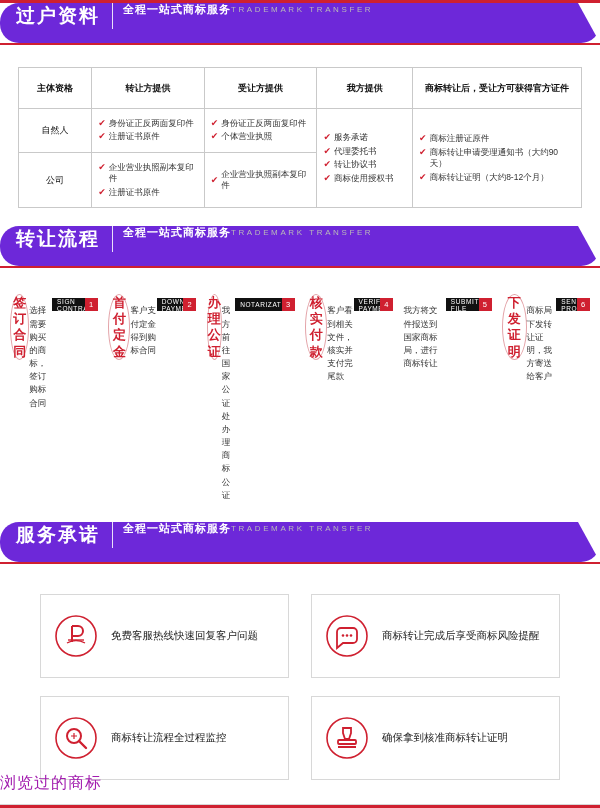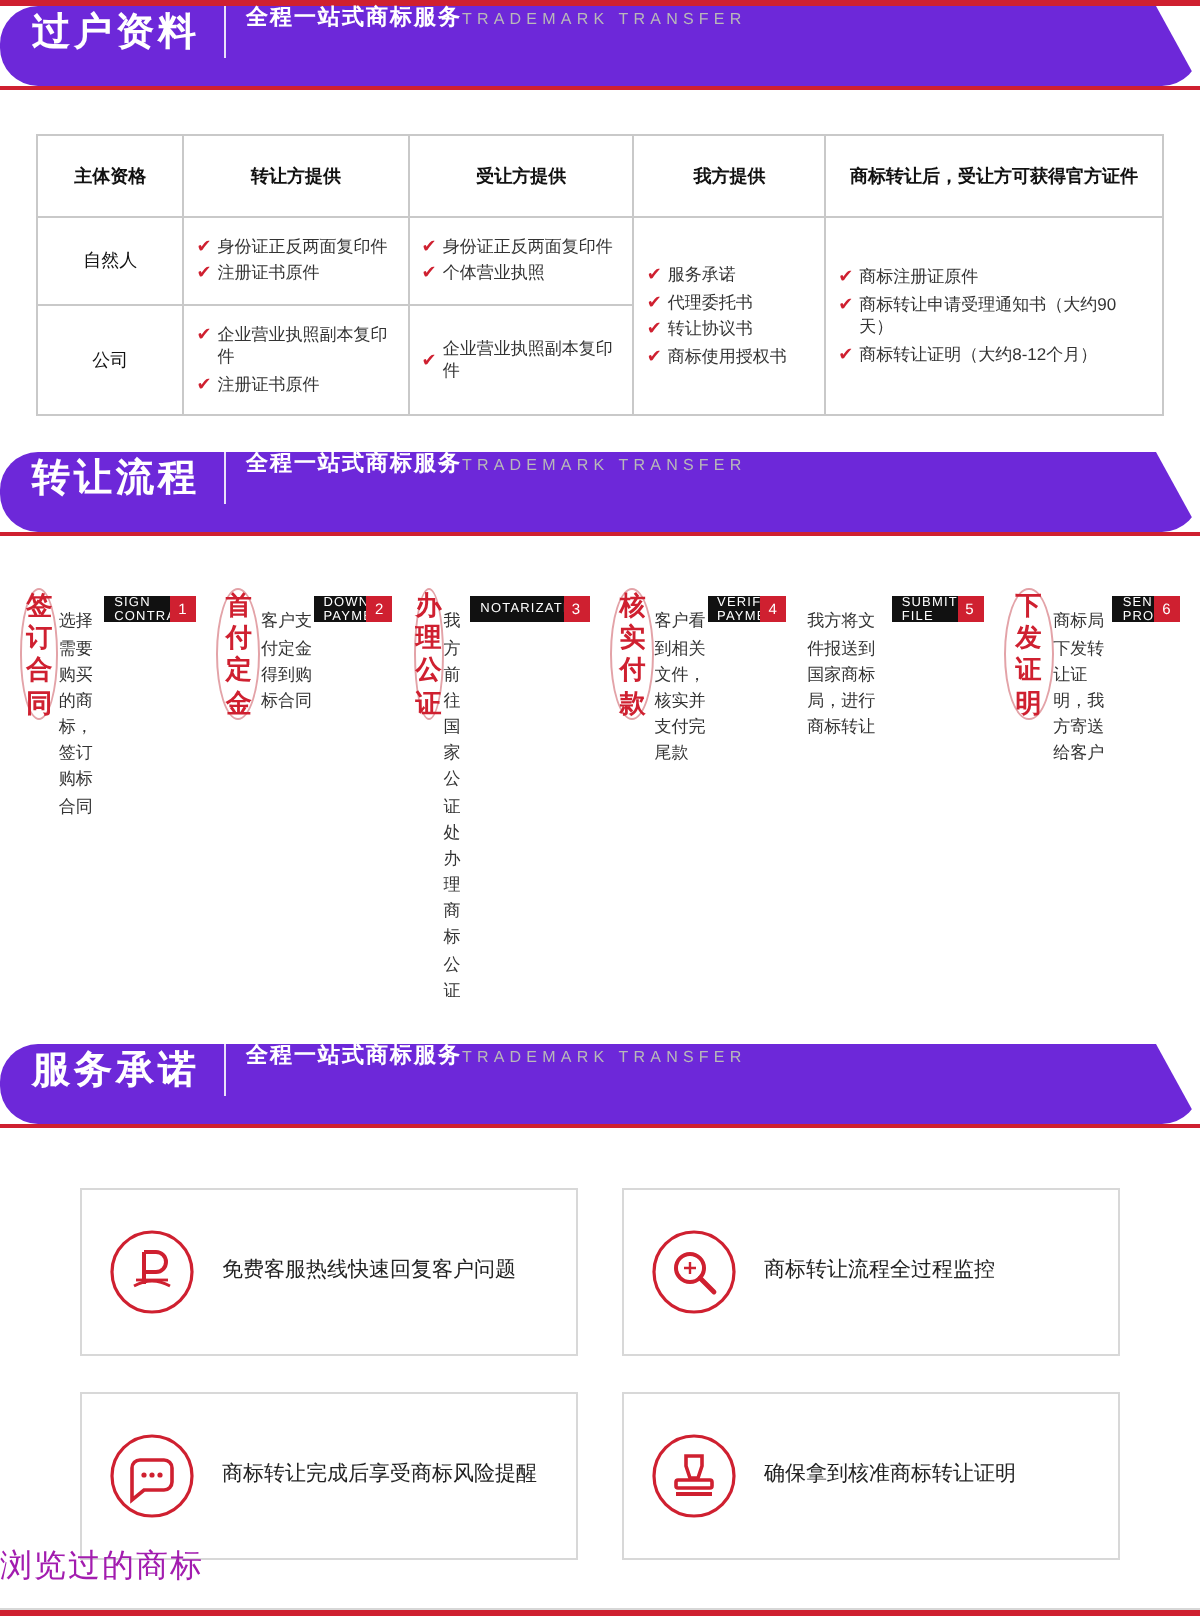--- a/index.html
+++ b/index.html
@@ -326,39 +326,39 @@
           <path d="M18 22 v6" fill="none" stroke="#cf2030" stroke-width="2"></path>
         </svg>
       </div>
       <div class="txt">免费客服热线快速回复客户问题</div>
     </div>
 
     <div class="card">
       <div class="ico">
         <svg width="44" height="44" viewBox="0 0 44 44">
           <circle cx="22" cy="22" r="20" fill="none" stroke="#cf2030" stroke-width="1.6"></circle>
-          <circle cx="20" cy="20" r="7" fill="none" stroke="#cf2030" stroke-width="2"></circle>
-          <path d="M25 25 l7 7" stroke="#cf2030" stroke-width="2.4" stroke-linecap="round"></path>
-          <path d="M17 20 h6 M20 17 v6" stroke="#cf2030" stroke-width="1.2"></path>
-        </svg>
-      </div>
-      <div class="txt">商标转让流程全过程监控</div>
-    </div>
-
-    <div class="card">
-      <div class="ico">
-        <svg width="44" height="44" viewBox="0 0 44 44">
-          <circle cx="22" cy="22" r="20" fill="none" stroke="#cf2030" stroke-width="1.6"></circle>
           <path d="M12 18 a4 4 0 0 1 4-4 h12 a4 4 0 0 1 4 4 v7 a4 4 0 0 1 -4 4 h-10 l-6 5 v-5 a4 4 0 0 1 0 0 z" fill="none" stroke="#cf2030" stroke-width="1.8"></path>
           <circle cx="18" cy="21.5" r="1.3" fill="#cf2030"></circle>
           <circle cx="22" cy="21.5" r="1.3" fill="#cf2030"></circle>
           <circle cx="26" cy="21.5" r="1.3" fill="#cf2030"></circle>
         </svg>
       </div>
       <div class="txt">商标转让完成后享受商标风险提醒</div>
+    </div>
+
+    <div class="card">
+      <div class="ico">
+        <svg width="44" height="44" viewBox="0 0 44 44">
+          <circle cx="22" cy="22" r="20" fill="none" stroke="#cf2030" stroke-width="1.6"></circle>
+          <circle cx="20" cy="20" r="7" fill="none" stroke="#cf2030" stroke-width="2"></circle>
+          <path d="M25 25 l7 7" stroke="#cf2030" stroke-width="2.4" stroke-linecap="round"></path>
+          <path d="M17 20 h6 M20 17 v6" stroke="#cf2030" stroke-width="1.2"></path>
+        </svg>
+      </div>
+      <div class="txt">商标转让流程全过程监控</div>
     </div>
 
     <div class="card">
       <div class="ico">
         <svg width="44" height="44" viewBox="0 0 44 44">
           <circle cx="22" cy="22" r="20" fill="none" stroke="#cf2030" stroke-width="1.6"></circle>
           <path d="M18 12 h8 v5 l-2 6 h-4 l-2 -6 z" fill="none" stroke="#cf2030" stroke-width="1.8"></path>
           <rect x="13" y="24" width="18" height="4" rx="1" fill="none" stroke="#cf2030" stroke-width="1.8"></rect>
           <path d="M13 31 h18" stroke="#cf2030" stroke-width="2"></path>
         </svg>

